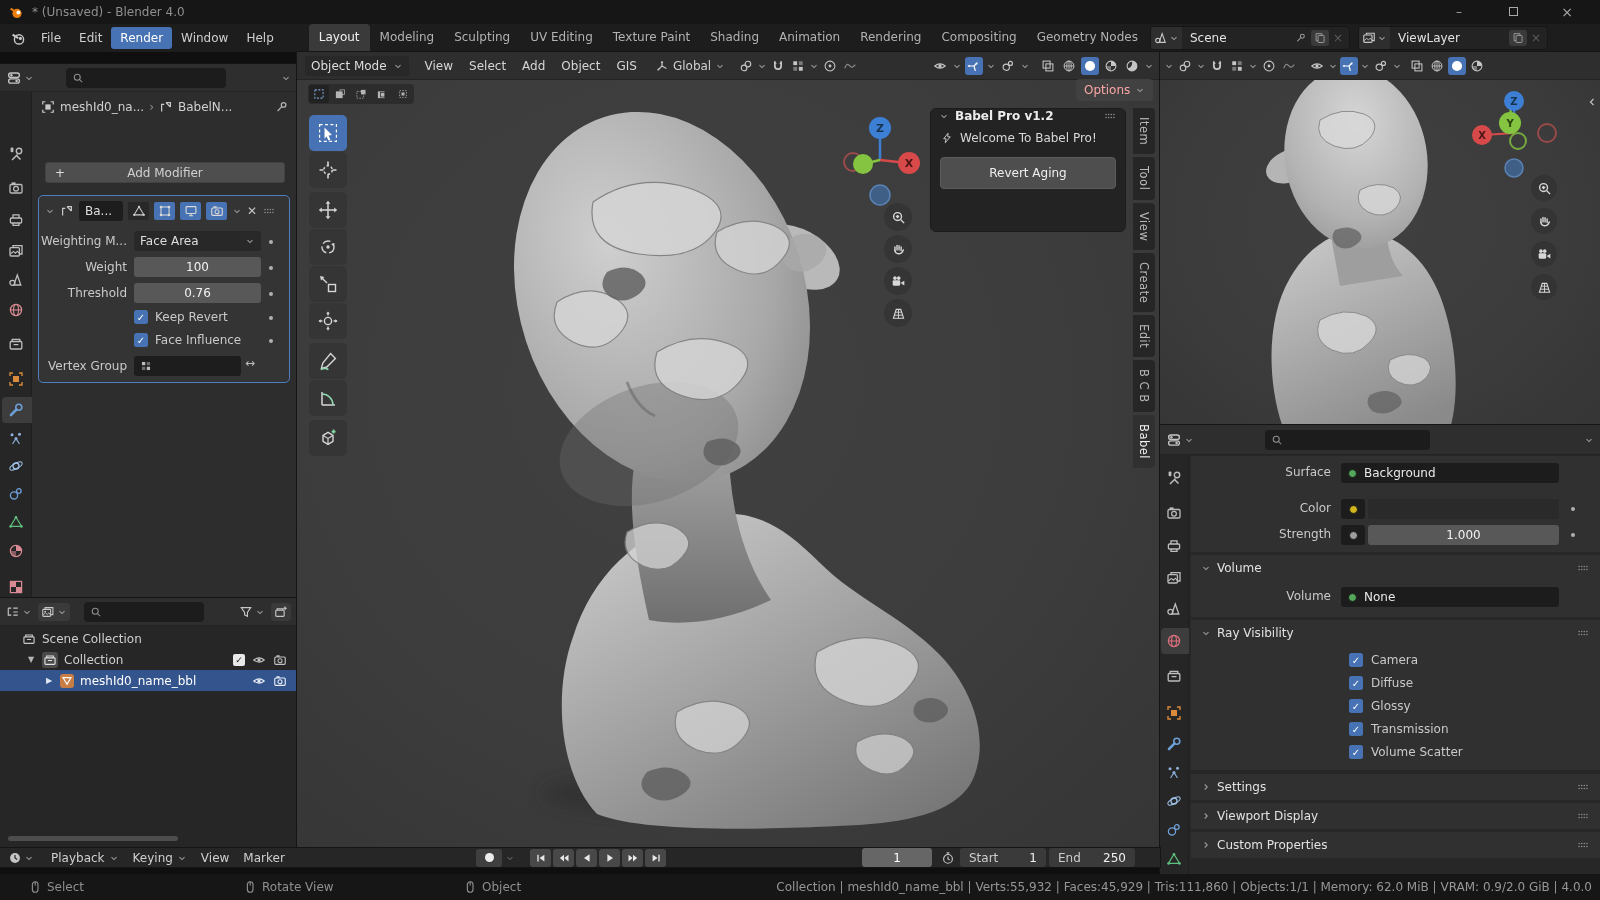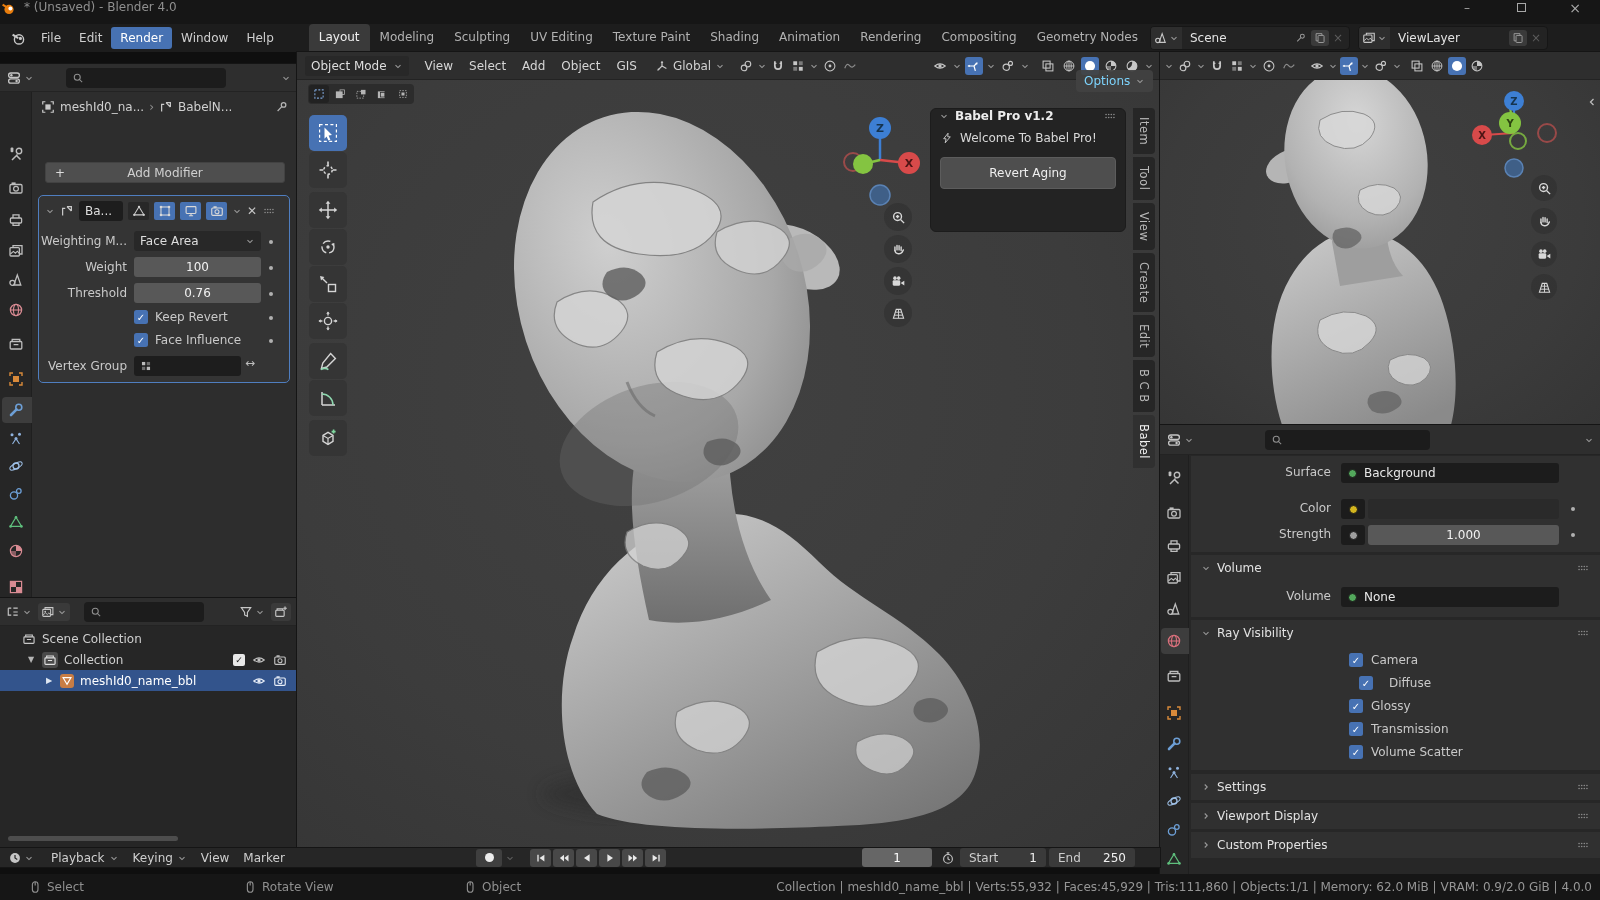--- a/index.html
+++ b/index.html
@@ -5,21 +5,21 @@
   *{box-sizing:border-box;margin:0;padding:0}
   html,body{width:1600px;height:900px;overflow:hidden}
   body{position:relative;background:#0f0f0f;font-family:"DejaVu Sans",sans-serif;font-size:12px;color:#d0d0d0;-webkit-font-smoothing:antialiased}
   .abs{position:absolute}
   .row{display:flex;align-items:center}
   .ic{width:16px;height:16px;display:block}
   .ic14{width:14px;height:14px;display:block}
   .ic12{width:12px;height:12px;display:block}
   .chev{width:10px;height:10px;color:#9a9a9a}
   
-  #titlebar{left:0;top:0;width:1600px;height:24px;background:#161616;display:flex;align-items:flex-start;padding:0 0;color:#8f8f8f}
+  #titlebar{left:0;top:0;width:1600px;height:24px;background:#161616;display:flex;align-items:center;padding:0 8px;color:#8f8f8f}
   #titlebar .wbtns{margin-left:auto;display:flex;gap:28px;align-items:center;padding-right:12px;color:#a8a8a8}
   .wb{width:26px;text-align:center;cursor:default}
   .maxbox{width:9px;height:9px;border:1px solid #a8a8a8;display:inline-block}
   
   #menubar{left:0;top:24px;width:1600px;height:28px;background:#1d1d1d;display:flex;align-items:center}
   .menu-item{padding:4px 9px;border-radius:3px;color:#cfcfcf}
   .menu-item.active{background:#4772b3;color:#fff}
   .ws-tabs{display:flex;align-items:center;margin-left:26px;height:28px;overflow:hidden;width:860px}
   .ws-tab{padding:6px 10px;color:#b2b2b2;white-space:nowrap;height:28px}
   .ws-tab.active{background:#3a3a3a;color:#f0f0f0;border-radius:4px 4px 0 0}
@@ -68,21 +68,21 @@
   .hic{width:18px;height:18px;display:flex;align-items:center;justify-content:center;color:#c6c6c6;border-radius:3px}
   .hic.on{background:#4772b3;color:#fff}
   #selmode{position:absolute;left:11px;top:32px;display:flex;gap:1px;background:#2c2c2c;border-radius:4px;padding:1px}
   .sm{width:20px;height:18px;display:flex;align-items:center;justify-content:center;border-radius:3px;color:#b5b5b5}
   .sm.on{background:#222;color:#7da4d8}
   #toolbar{position:absolute;left:12px;top:63px;display:flex;flex-direction:column;gap:4px}
   .tgroup{display:flex;flex-direction:column;gap:1px;background:transparent}
   .tbtn{width:38px;height:36px;background:#353535;border-radius:5px;display:flex;align-items:center;justify-content:center;color:#d5d5d5}
   .tbtn.on{background:#4772b3;color:#fff}
   .tbtn .ic{width:20px;height:20px}
-  #options-btn{position:absolute;left:779px;top:18px;height:22px;background:rgba(66,66,66,.92);border-radius:4px;display:flex;align-items:center;padding:0 8px;gap:5px;color:#7dd3fc}
+  #options-btn{position:absolute;left:779px;top:27px;height:22px;background:rgba(66,66,66,.92);border-radius:4px;display:flex;align-items:center;padding:0 8px;gap:5px;color:#fca5a5}
   #babel-panel{position:absolute;left:633px;top:56px;width:196px;height:124px;background:rgba(34,34,34,.95);border-radius:6px;border:1px solid #1c1c1c}
   #babel-panel .hd{display:flex;align-items:center;gap:6px;padding:0 8px;color:#ececec}
   #babel-panel .welcome{display:flex;align-items:center;gap:7px;padding:8px 10px 6px;color:#d8d8d8}
   #revert-btn{margin:6px 9px;height:32px;background:#4e4e4e;border:1px solid #5c5c5c;border-radius:4px;display:flex;align-items:center;justify-content:center;color:#efefef}
   #vtabs{position:absolute;left:836px;top:56px;display:flex;flex-direction:column;gap:3px}
   .vtab{writing-mode:vertical-rl;background:#262626;color:#b9b9b9;border-radius:0 4px 4px 0;padding:9px 4px;font-size:11.5px;letter-spacing:.5px}
   .vtab.active{background:#303030;color:#f2f2f2}
   .navbtn{position:absolute;width:28px;height:28px;border-radius:50%;background:rgba(45,45,45,.55);display:flex;align-items:center;justify-content:center;color:#d8d8d8}
   .navbtn .ic{width:15px;height:15px}
   
@@ -1357,21 +1357,21 @@
         </svg>
       <span>Ray Visibility</span>
       <svg class="ic14 grip" viewBox="0 0 16 16" style="margin-left:auto">
           <use href="#i-grip"></use>
         </svg>
     </div>
     <div class="row" style="position:absolute;left:158px;top:33px;gap:8px">
         <span class="cb"></span>
         <span class="vlabel">Camera</span>
       </div>
-    <div class="row" style="position:absolute;left:168px;top:56px;gap:16px">
+    <div class="row" style="position:absolute;left:158px;top:56px;gap:8px">
         <span class="cb"></span>
         <span class="vlabel">Diffuse</span>
       </div>
     <div class="row" style="position:absolute;left:158px;top:79px;gap:8px">
         <span class="cb"></span>
         <span class="vlabel">Glossy</span>
       </div>
     <div class="row" style="position:absolute;left:158px;top:102px;gap:8px">
         <span class="cb"></span>
         <span class="vlabel">Transmission</span>

